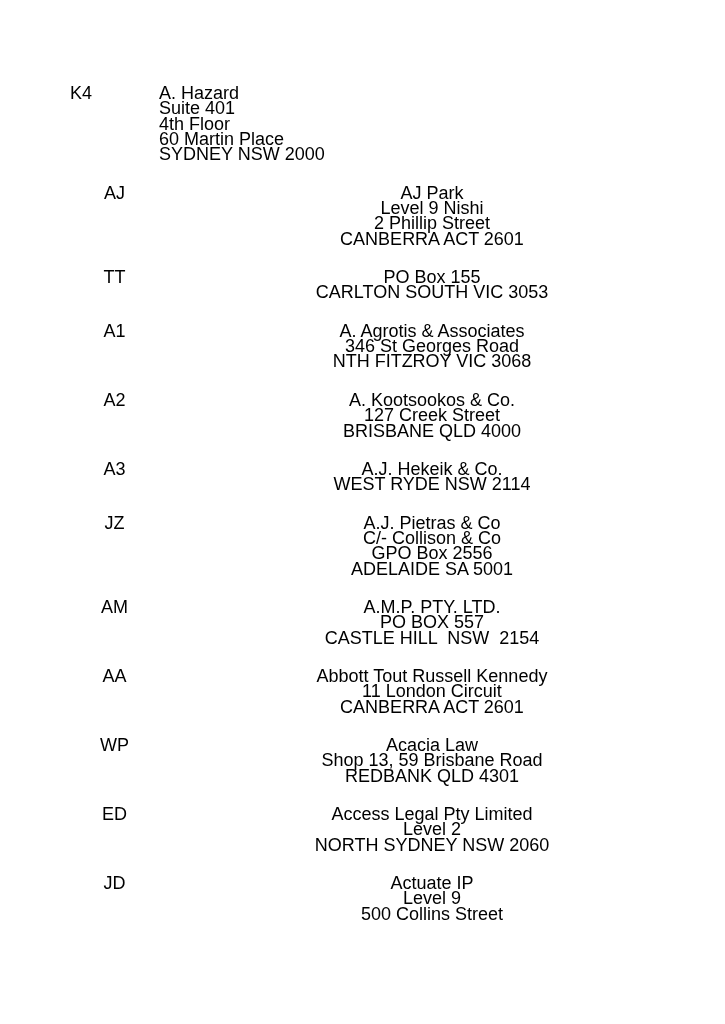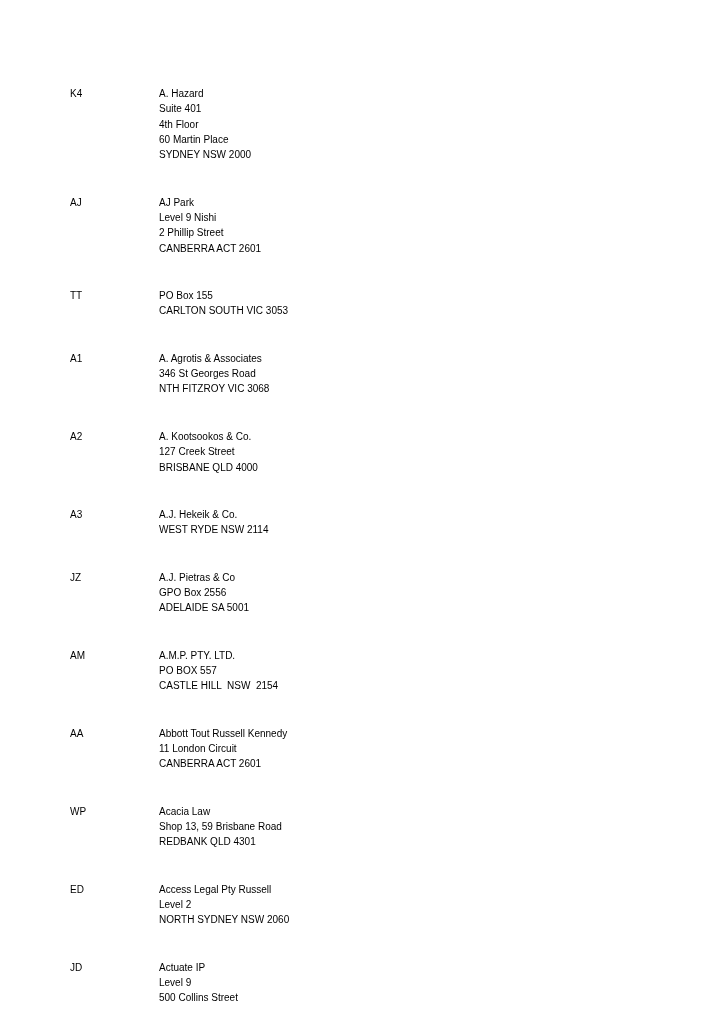--- a/index.html
+++ b/index.html
@@ -7,37 +7,38 @@
     padding: 0;
     background: #ffffff;
   }
   .page {
     position: relative;
     width: 725px;
     height: 1024px;
     background: #ffffff;
     overflow: hidden;
     font-family: "Liberation Sans", "DejaVu Sans", sans-serif;
-    font-size: 10px;
+    font-size: 18px;
     line-height: 15.35px;
     color: #000000;
     -webkit-font-smoothing: antialiased;
   }
   .directory {
     position: absolute;
     top: 86px;
     left: 70px;
     right: 20px;
   }
   .entry {
     display: flex;
     align-items: flex-start;
   }
   .entry.gap {
-    margin-top: 32px;
+    margin-top: 23px;
+    text-align: center;
   }
   .entry-code {
     width: 89px;
     flex: 0 0 89px;
     white-space: pre;
   }
   .entry-address {
     flex: 1 1 auto;
   }
   .address-line {
@@ -95,20 +96,21 @@
         <div class="entry-code">A3</div>
         <div class="entry-address">
           <div class="address-line">A.J. Hekeik &amp; Co.</div>
           <div class="address-line">WEST RYDE NSW 2114</div>
         </div>
       </div>
       <div class="entry gap">
         <div class="entry-code">JZ</div>
         <div class="entry-address">
           <div class="address-line">A.J. Pietras &amp; Co</div>
+          <div class="address-line">C/- Collison &amp; Co</div>
           <div class="address-line">GPO Box 2556</div>
           <div class="address-line">ADELAIDE SA 5001</div>
         </div>
       </div>
       <div class="entry gap">
         <div class="entry-code">AM</div>
         <div class="entry-address">
           <div class="address-line">A.M.P. PTY. LTD.</div>
           <div class="address-line">PO BOX 557</div>
           <div class="address-line">CASTLE HILL  NSW  2154</div>
@@ -126,21 +128,21 @@
         <div class="entry-code">WP</div>
         <div class="entry-address">
           <div class="address-line">Acacia Law</div>
           <div class="address-line">Shop 13, 59 Brisbane Road</div>
           <div class="address-line">REDBANK QLD 4301</div>
         </div>
       </div>
       <div class="entry gap">
         <div class="entry-code">ED</div>
         <div class="entry-address">
-          <div class="address-line">Access Legal Pty Russell</div>
+          <div class="address-line">Access Legal Pty Limited</div>
           <div class="address-line">Level 2</div>
           <div class="address-line">NORTH SYDNEY NSW 2060</div>
         </div>
       </div>
       <div class="entry gap">
         <div class="entry-code">JD</div>
         <div class="entry-address">
           <div class="address-line">Actuate IP</div>
           <div class="address-line">Level 9</div>
           <div class="address-line">500 Collins Street</div>

